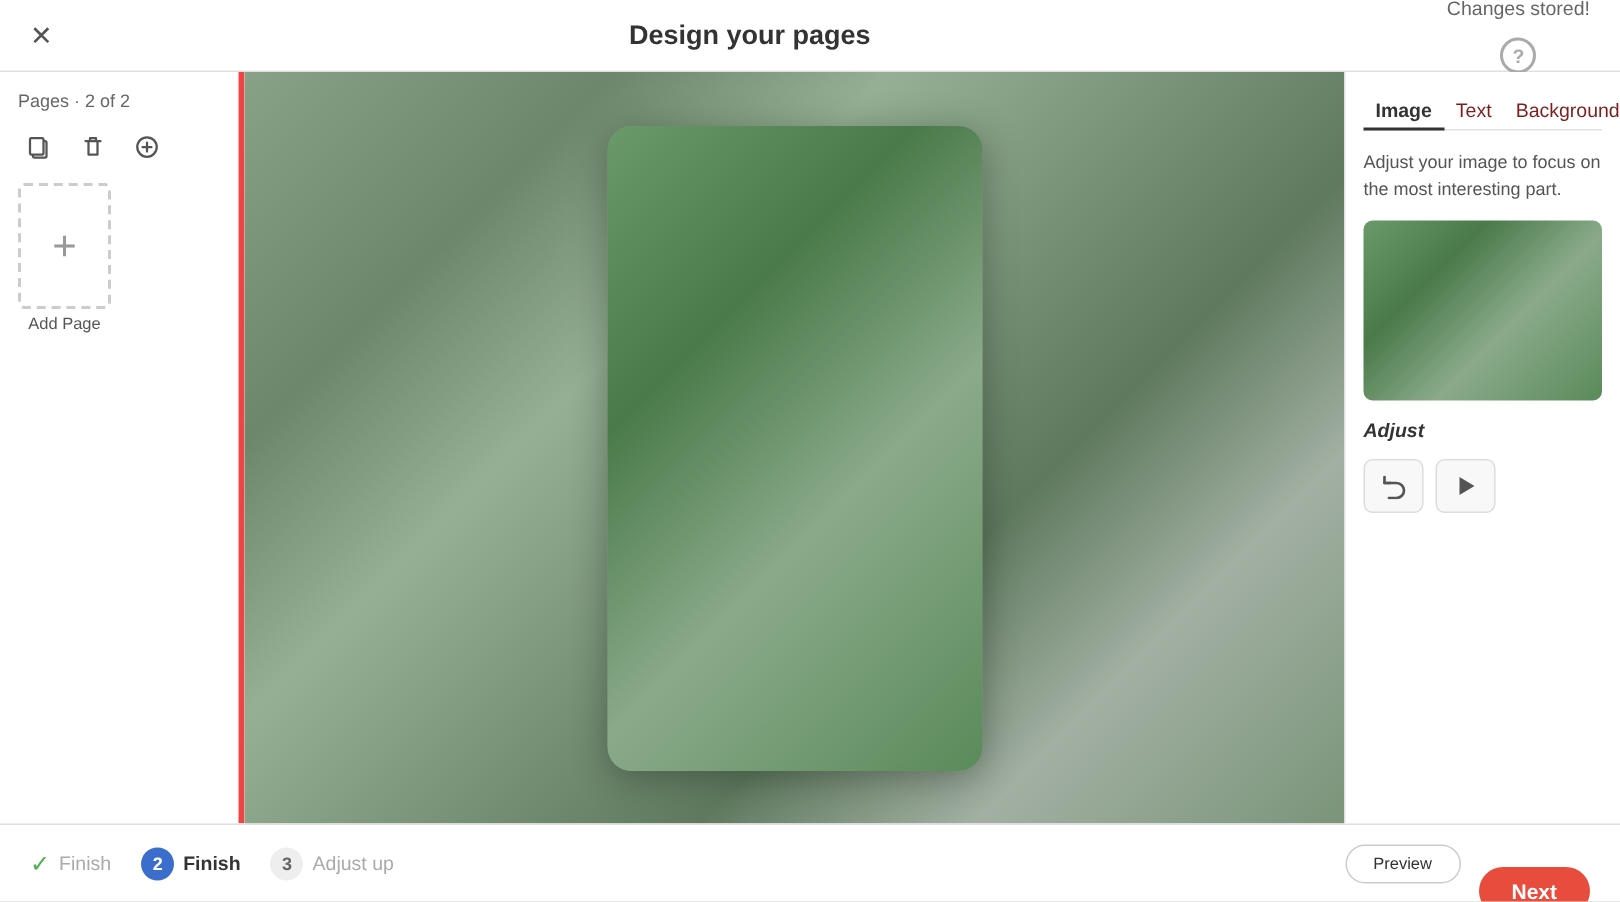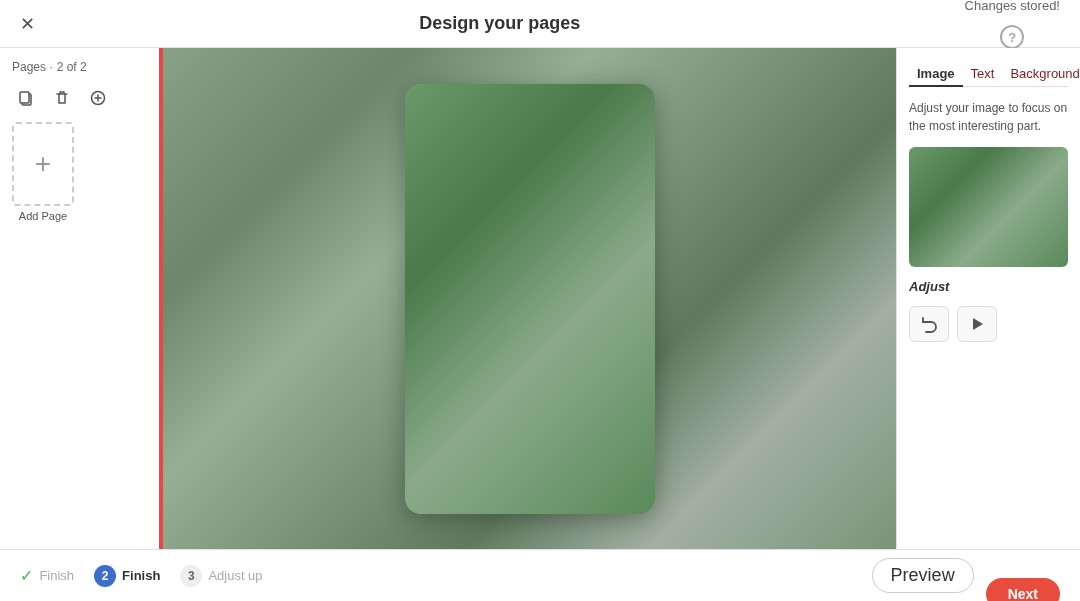--- a/index.html
+++ b/index.html
@@ -326,21 +326,21 @@
     .bottom-right {
       display: flex;
       align-items: center;
       gap: 12px;
     }
     .preview-btn {
       background: none;
       border: 1px solid #ccc;
       border-radius: 20px;
       padding: 6px 18px;
-      font-size: 18px;
+      font-size: 11px;
       color: #333;
       cursor: pointer;
       text-align: right;
     }
     .next-btn {
       background: #e74c3c;
       border: none;
       border-radius: 20px;
       padding: 8px 22px;
       font-size: 14px;

